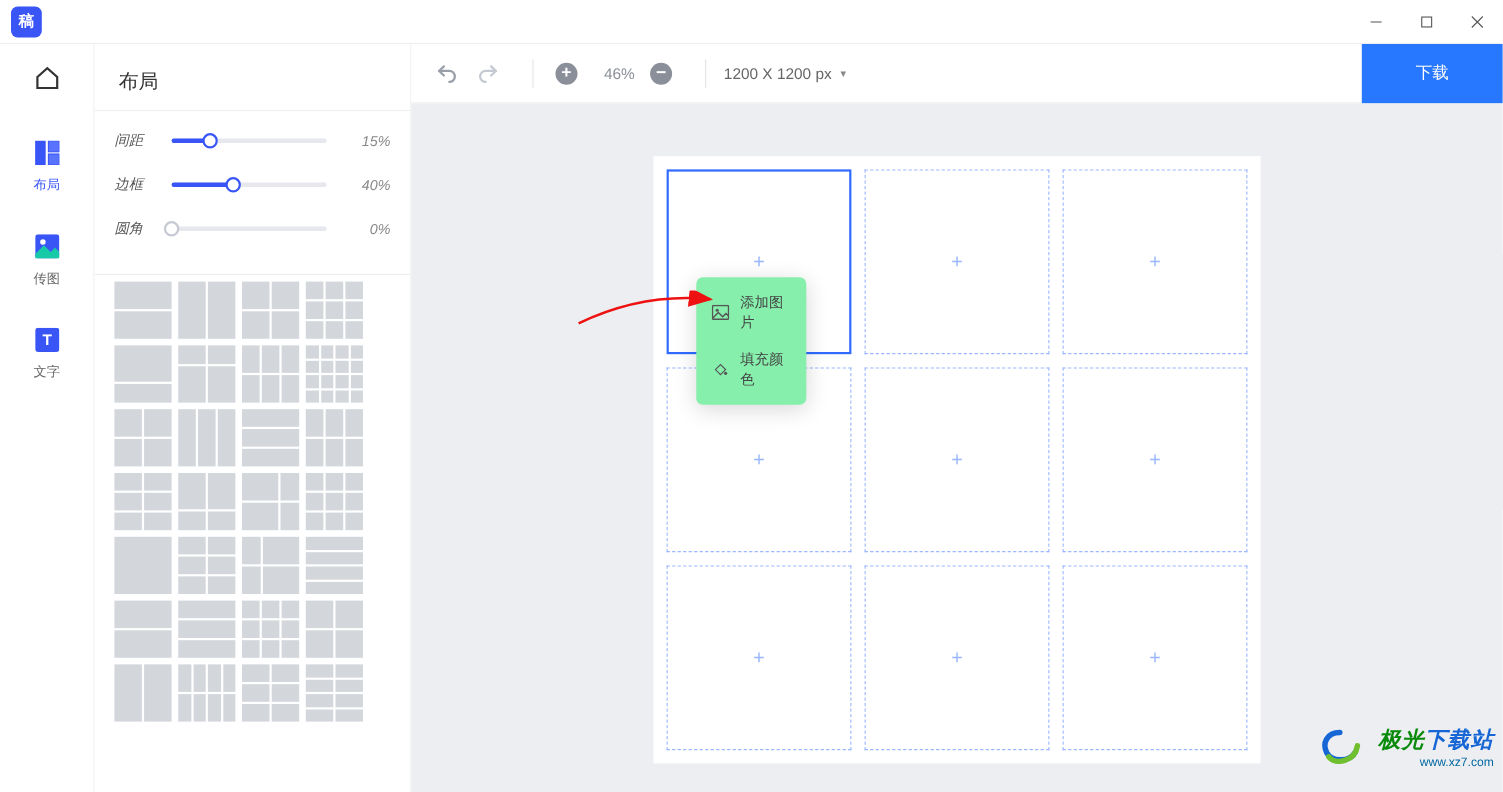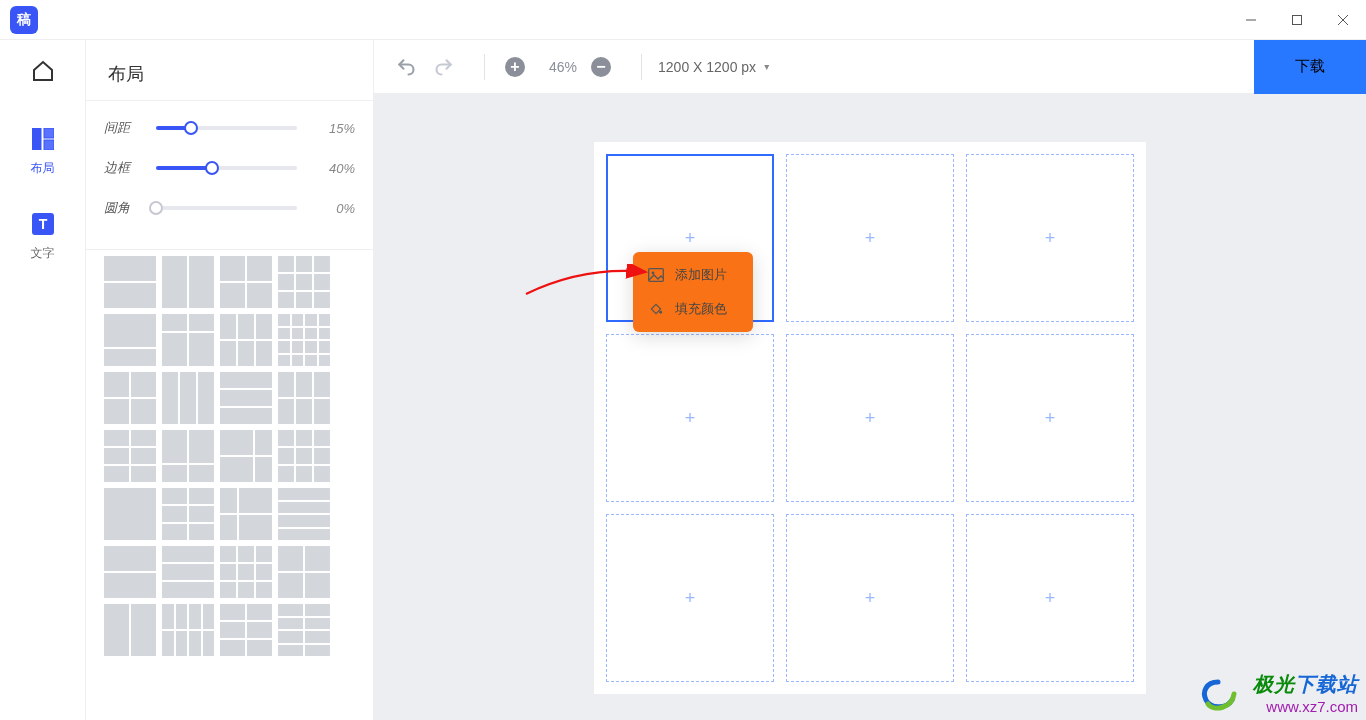--- a/index.html
+++ b/index.html
@@ -40,44 +40,44 @@
 .lcell { width: 52px; height: 52px; background: #fff; display: grid; gap: 2px; padding: 0; }
 .lcell div { background: #d3d6db; }
 
 
 .topbar { position: absolute; top: 40px; left: 374px; right: 0; height: 54px; background: #fff; display: flex; align-items: center; padding: 0 18px; border-bottom: 1px solid #eee; }
 .topbar .tb-ic { width: 28px; height: 28px; display: flex; align-items: center; justify-content: center; color: #888; margin-right: 10px; }
 .topbar .tb-sep { width: 1px; height: 26px; background: #e3e3e3; margin: 0 16px; }
 .topbar .zoomtxt { color: #8a8f99; font-size: 14px; margin: 0 10px; }
 .topbar .dimtxt { color: #666; font-size: 14px; display: flex; align-items: center; }
 .topbar .dimtxt .caret { margin-left: 8px; color: #888; font-size: 10px; }
-.topbar .dlbtn { margin-left: auto; height: 54px; margin-top: 0; margin-right: -18px; width: 112px; background: #2878ff; color: #000000; display: flex; align-items: center; justify-content: center; font-size: 15px; }
+.topbar .dlbtn { margin-left: auto; height: 54px; margin-top: 0; margin-right: -18px; width: 128px; background: #2878ff; color: #ffffff; display: flex; align-items: center; justify-content: center; font-size: 15px; }
 .circle-btn { width: 20px; height: 20px; border-radius: 50%; background: #8a8f99; color: #fff; display: flex; align-items: center; justify-content: center; font-size: 16px; font-weight: bold; line-height: 1; }
 
 
 .canvas-area { position: absolute; top: 94px; left: 374px; right: 0; bottom: 0; background: #eceef2; overflow: hidden; }
 .artboard { position: absolute; left: 50%; top: 48px; transform: translateX(-50%); width: 552px; height: 552px; background: #fff; padding: 12px; display: grid; grid-template-columns: repeat(3,1fr); grid-template-rows: repeat(3,1fr); gap: 12px; }
 .cell { border: 1px dashed #9bb7ff; display: flex; align-items: center; justify-content: center; position: relative; }
 .cell.selected { border: 2px solid #2f6bff; }
 .cell .plus { color: #9bb7ff; font-size: 18px; font-weight: 300; }
 
 
-.ctx { position: absolute; background: #f97316; border-radius: 6px; box-shadow: 0 4px 20px rgba(0,0,0,0.15); padding: 6px 0; width: 120px; z-index: 50; }
+.ctx { position: absolute; background: #86efac; border-radius: 6px; box-shadow: 0 4px 20px rgba(0,0,0,0.15); padding: 6px 0; width: 100px; z-index: 50; }
 .ctx .ctx-item { display: flex; align-items: center; padding: 8px 14px; font-size: 13px; color: #444; cursor: pointer; }
 .ctx .ctx-item .ci-ic { width: 18px; margin-right: 10px; display: flex; align-items: center; justify-content: center; }
 
 
 .arrow-svg { position: absolute; z-index: 60; pointer-events: none; }
 
 
-.watermark { position: absolute; right: 8px; bottom: 4px; text-align: right; font-size: 12px; line-height: 1.3; pointer-events: none; }
+.watermark { position: absolute; right: 8px; bottom: 20px; text-align: right; font-size: 12px; line-height: 1.3; pointer-events: none; }
 .watermark .wm1 { font-size: 20px; font-weight: bold; letter-spacing: 1px; font-style: italic; }
 .watermark .wm1 .a { color: #0a8a0a; }
 .watermark .wm1 .b { color: #1766d6; }
-.watermark .wm2 { color: #a21caf; font-size: 15px; }
+.watermark .wm2 { color: #0369a1; font-size: 11px; }
 .watermark .swirl { position: absolute; right: 120px; bottom: 2px; }
 </style>
 </head>
 <body>
 
 <div class="titlebar">
   <div class="logo">稿</div>
   <div class="winbtns">
     <div class="winbtn">
         <svg width="12" height="12">
@@ -108,20 +108,30 @@
   </div>
   <div class="railbtn active">
     <div class="ic">
       <svg width="22" height="22" viewBox="0 0 22 22">
           <rect x="0" y="0" width="9" height="22" fill="#3955f6"></rect>
           <rect x="12" y="0" width="10" height="10" fill="#5a73ff"></rect>
           <rect x="12" y="12" width="10" height="10" fill="#5a73ff"></rect>
         </svg>
     </div>
     <span>布局</span>
+  </div>
+  <div class="railbtn">
+    <div class="ic">
+      <svg width="22" height="22" viewBox="0 0 22 22">
+          <rect x="0" y="0" width="22" height="22" rx="3" fill="#3955f6"></rect>
+          <circle cx="7" cy="7" r="2.5" fill="#fff"></circle>
+          <path d="M0 18 L8 10 L14 16 L18 12 L22 16 V22 H0 Z" fill="#18c9a7"></path>
+        </svg>
+    </div>
+    <span>传图</span>
   </div>
   <div class="railbtn">
     <div class="ic">
       <svg width="22" height="22" viewBox="0 0 22 22">
           <rect width="22" height="22" rx="3" fill="#3955f6"></rect>
           <text x="11" y="16" text-anchor="middle" fill="#fff" font-size="14" font-family="Arial" font-weight="bold">T</text>
         </svg>
     </div>
     <span>文字</span>
   </div>

